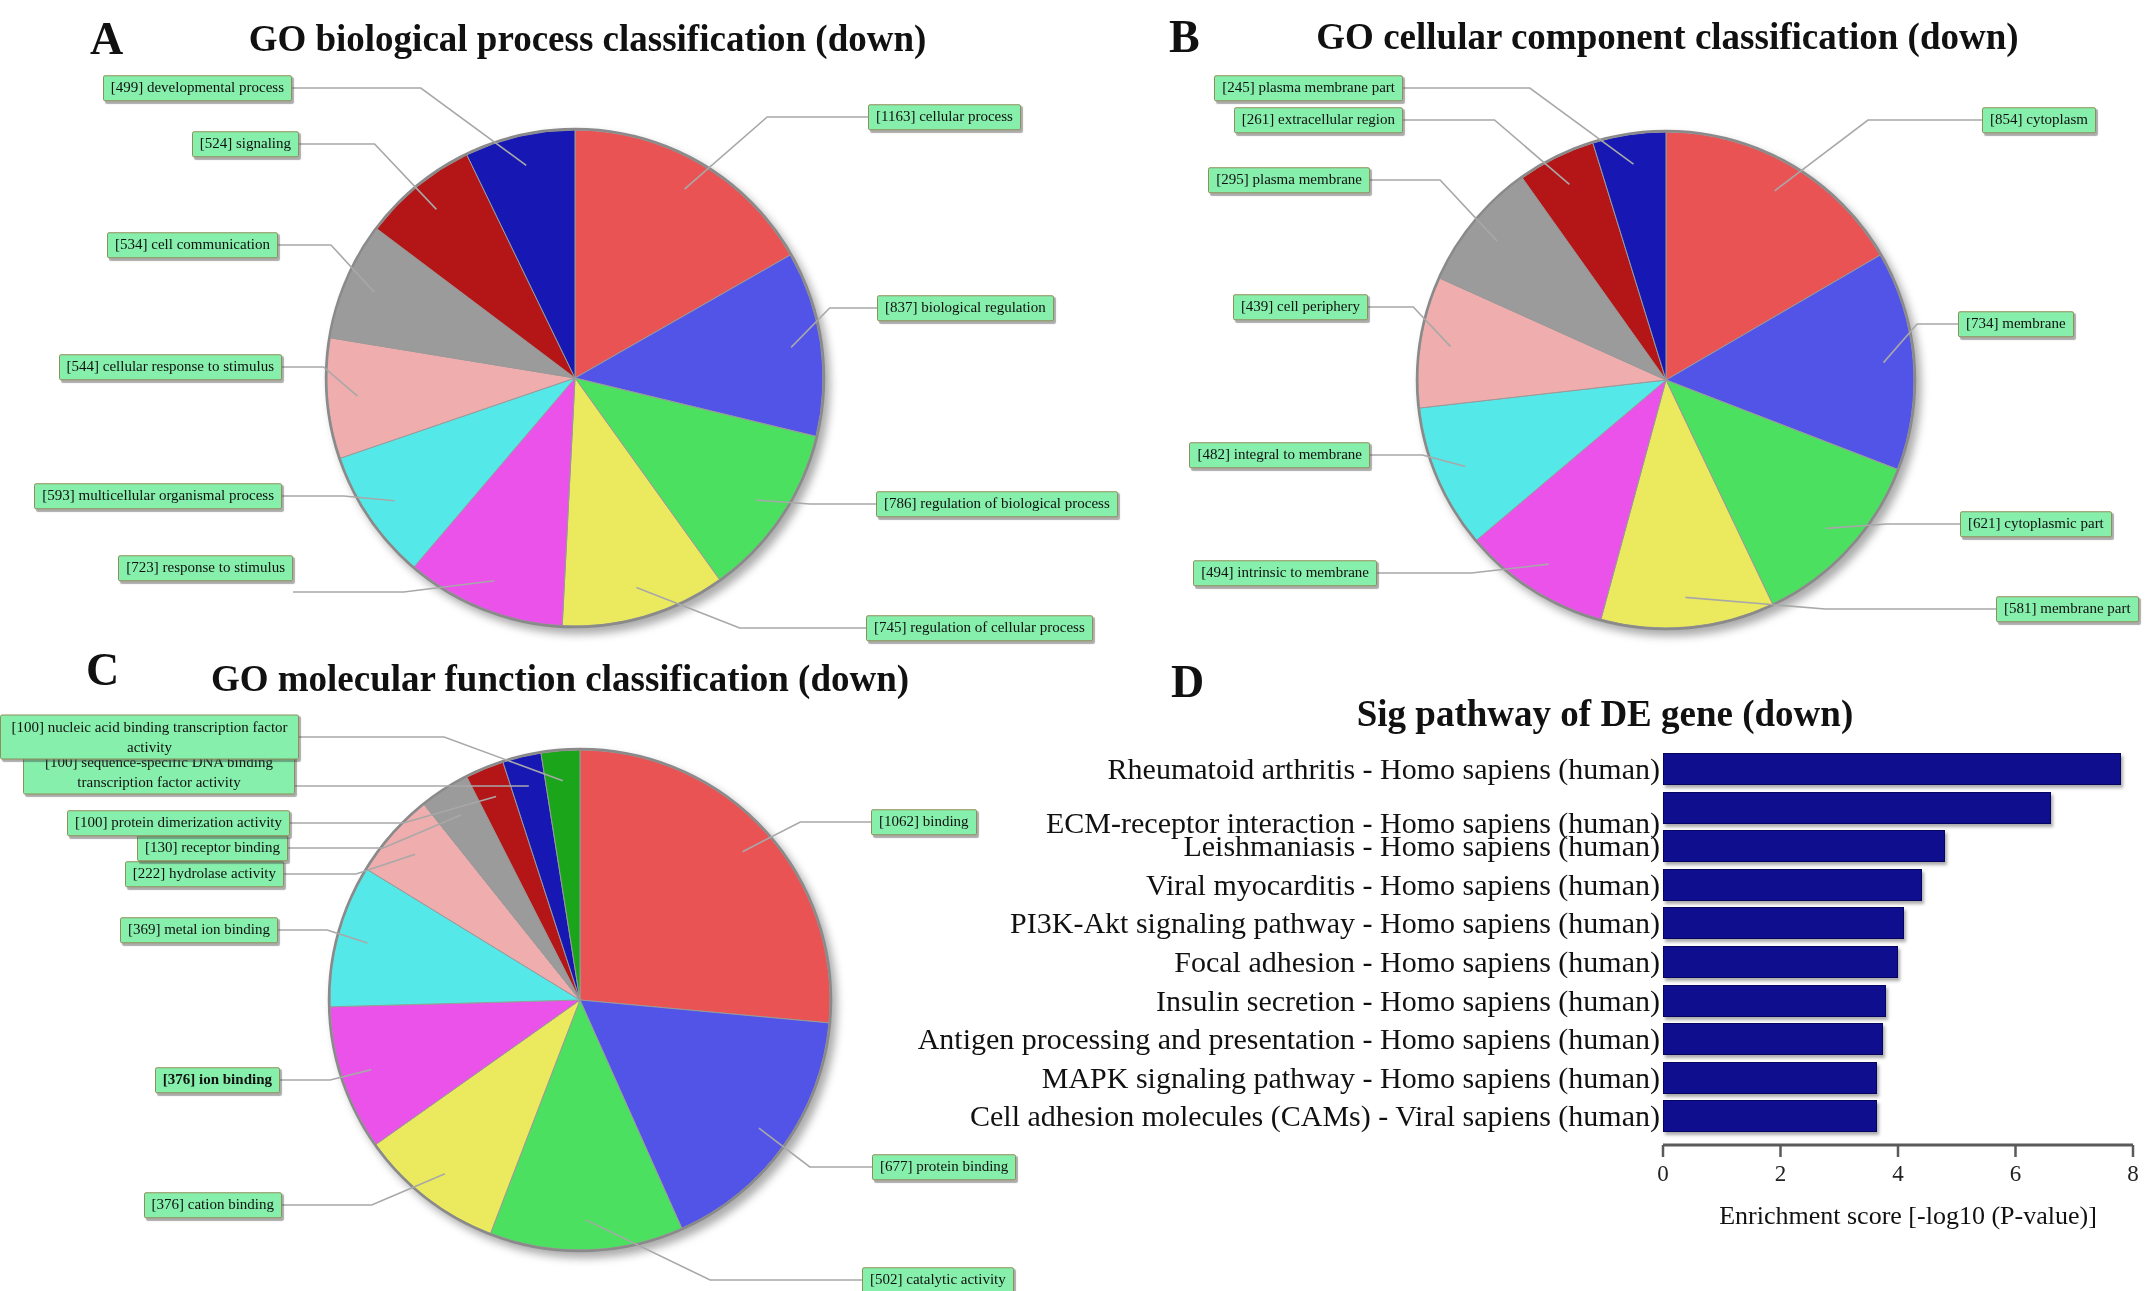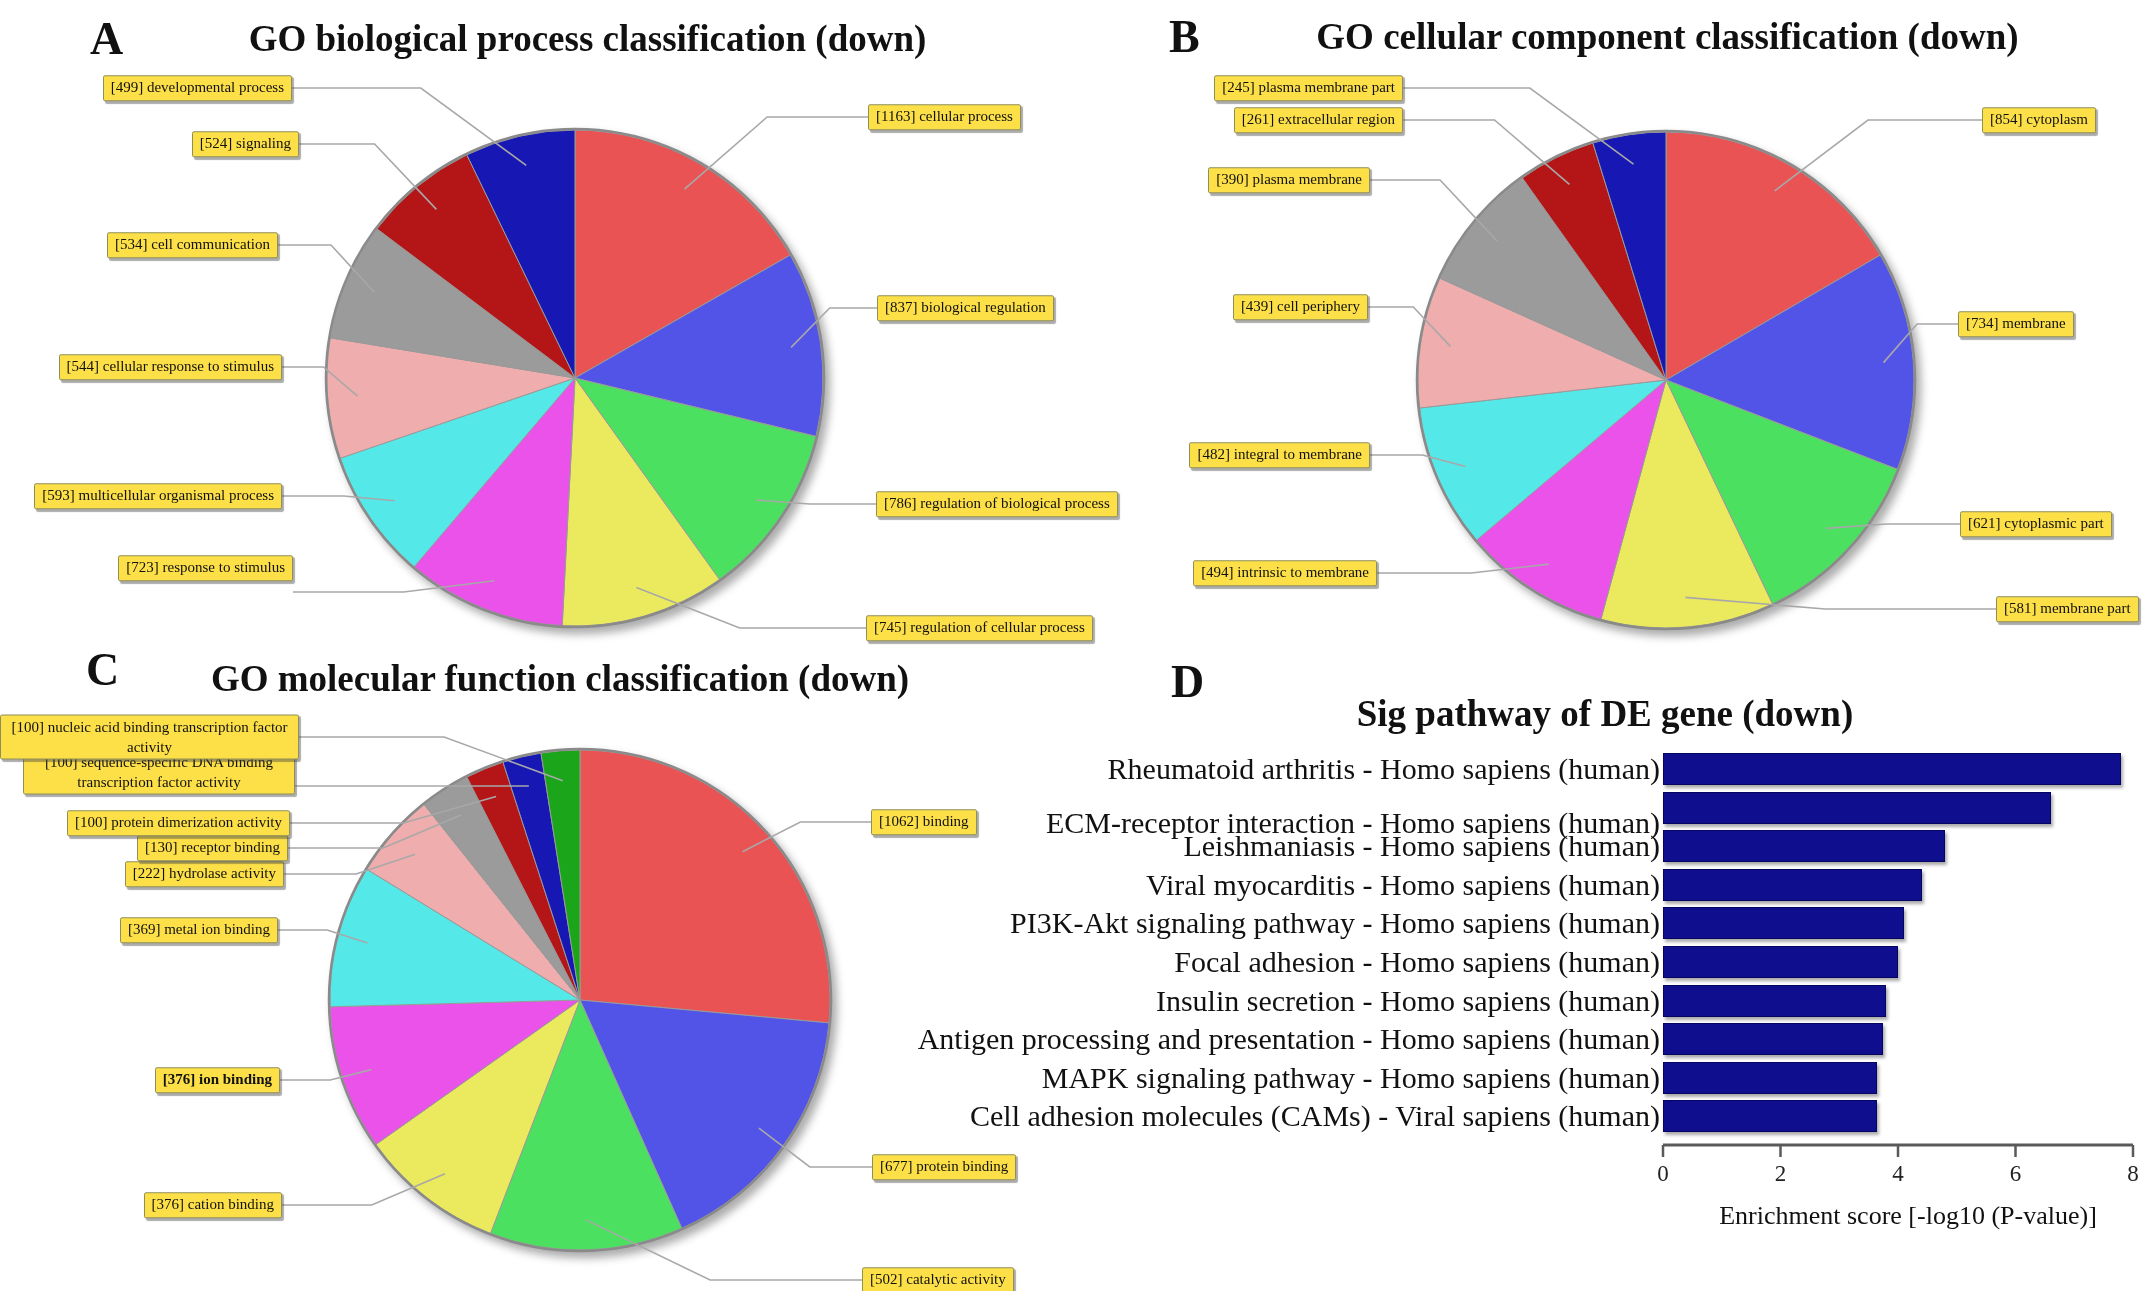--- a/index.html
+++ b/index.html
@@ -36,21 +36,21 @@
   #panel-C .panel-title{left:70px;width:980px;top:13px;}
   #panel-D .panel-title{left:40px;width:980px;top:48px;}
   .chart-host{position:absolute;left:0;top:0;width:1075px;height:646px;}
   .chart-host svg{position:absolute;left:0;top:0;overflow:visible;}
   .pie-label{
     position:absolute;
     transform:translateY(-50%);
     font-size:15px;line-height:1.3;
     padding:2px 7px;
     white-space:nowrap;
-    background:#fde047;
+    background:#86efac;
     border:1px solid #8f8f5a;
     border-radius:2px;
     box-shadow:2px 2px 1px rgba(70,70,70,0.45);
     color:#111;
   }
   .pie-label.wrap{white-space:normal;text-align:center;}
   .bar-row-label{
     position:absolute;
     font-size:30px;line-height:32px;height:32px;
     white-space:nowrap;
@@ -151,21 +151,21 @@
           <polyline points="328,120 419.5,120 494.4,184.3" fill="none" stroke="#a8a8a8" stroke-width="1.6"></polyline>
           <polyline points="328,88 454.8,88 558.5,164.2" fill="none" stroke="#a8a8a8" stroke-width="1.6"></polyline>
         </svg>
         <div class="pie-label" style="top: 120px; left: 907px;">[854] cytoplasm</div>
         <div class="pie-label" style="top: 324px; left: 883px;">[734] membrane</div>
         <div class="pie-label" style="top: 524px; left: 885px;">[621] cytoplasmic part</div>
         <div class="pie-label" style="top: 609px; left: 921px;">[581] membrane part</div>
         <div class="pie-label" style="top: 573px; right: 773px;">[494] intrinsic to membrane</div>
         <div class="pie-label" style="top: 455px; right: 780px;">[482] integral to membrane</div>
         <div class="pie-label" style="top: 307px; right: 782px;">[439] cell periphery</div>
-        <div class="pie-label" style="top: 180px; right: 780px;">[390] plasma membrane</div>
+        <div class="pie-label" style="top: 180px; right: 780px;">[295] plasma membrane</div>
         <div class="pie-label" style="top: 120px; right: 747px;">[261] extracellular region</div>
         <div class="pie-label" style="top: 88px; right: 747px;">[245] plasma membrane part</div>
       </div>
   </section>
 
   <section class="panel" id="panel-C">
     <div class="panel-letter">C</div>
     <div class="panel-title">GO molecular function classification (down)</div>
     <div class="chart-host">
         <svg width="1075" height="646" viewBox="0 0 1075 646">

